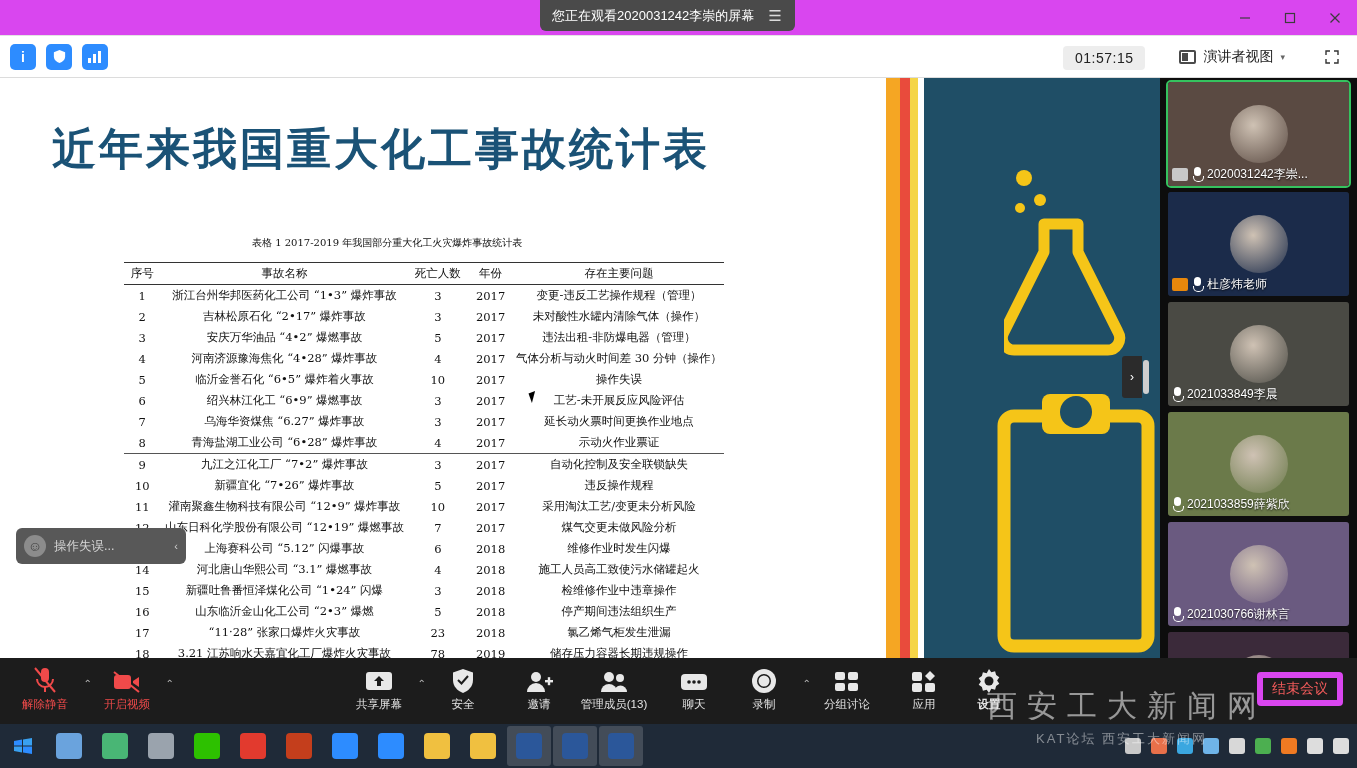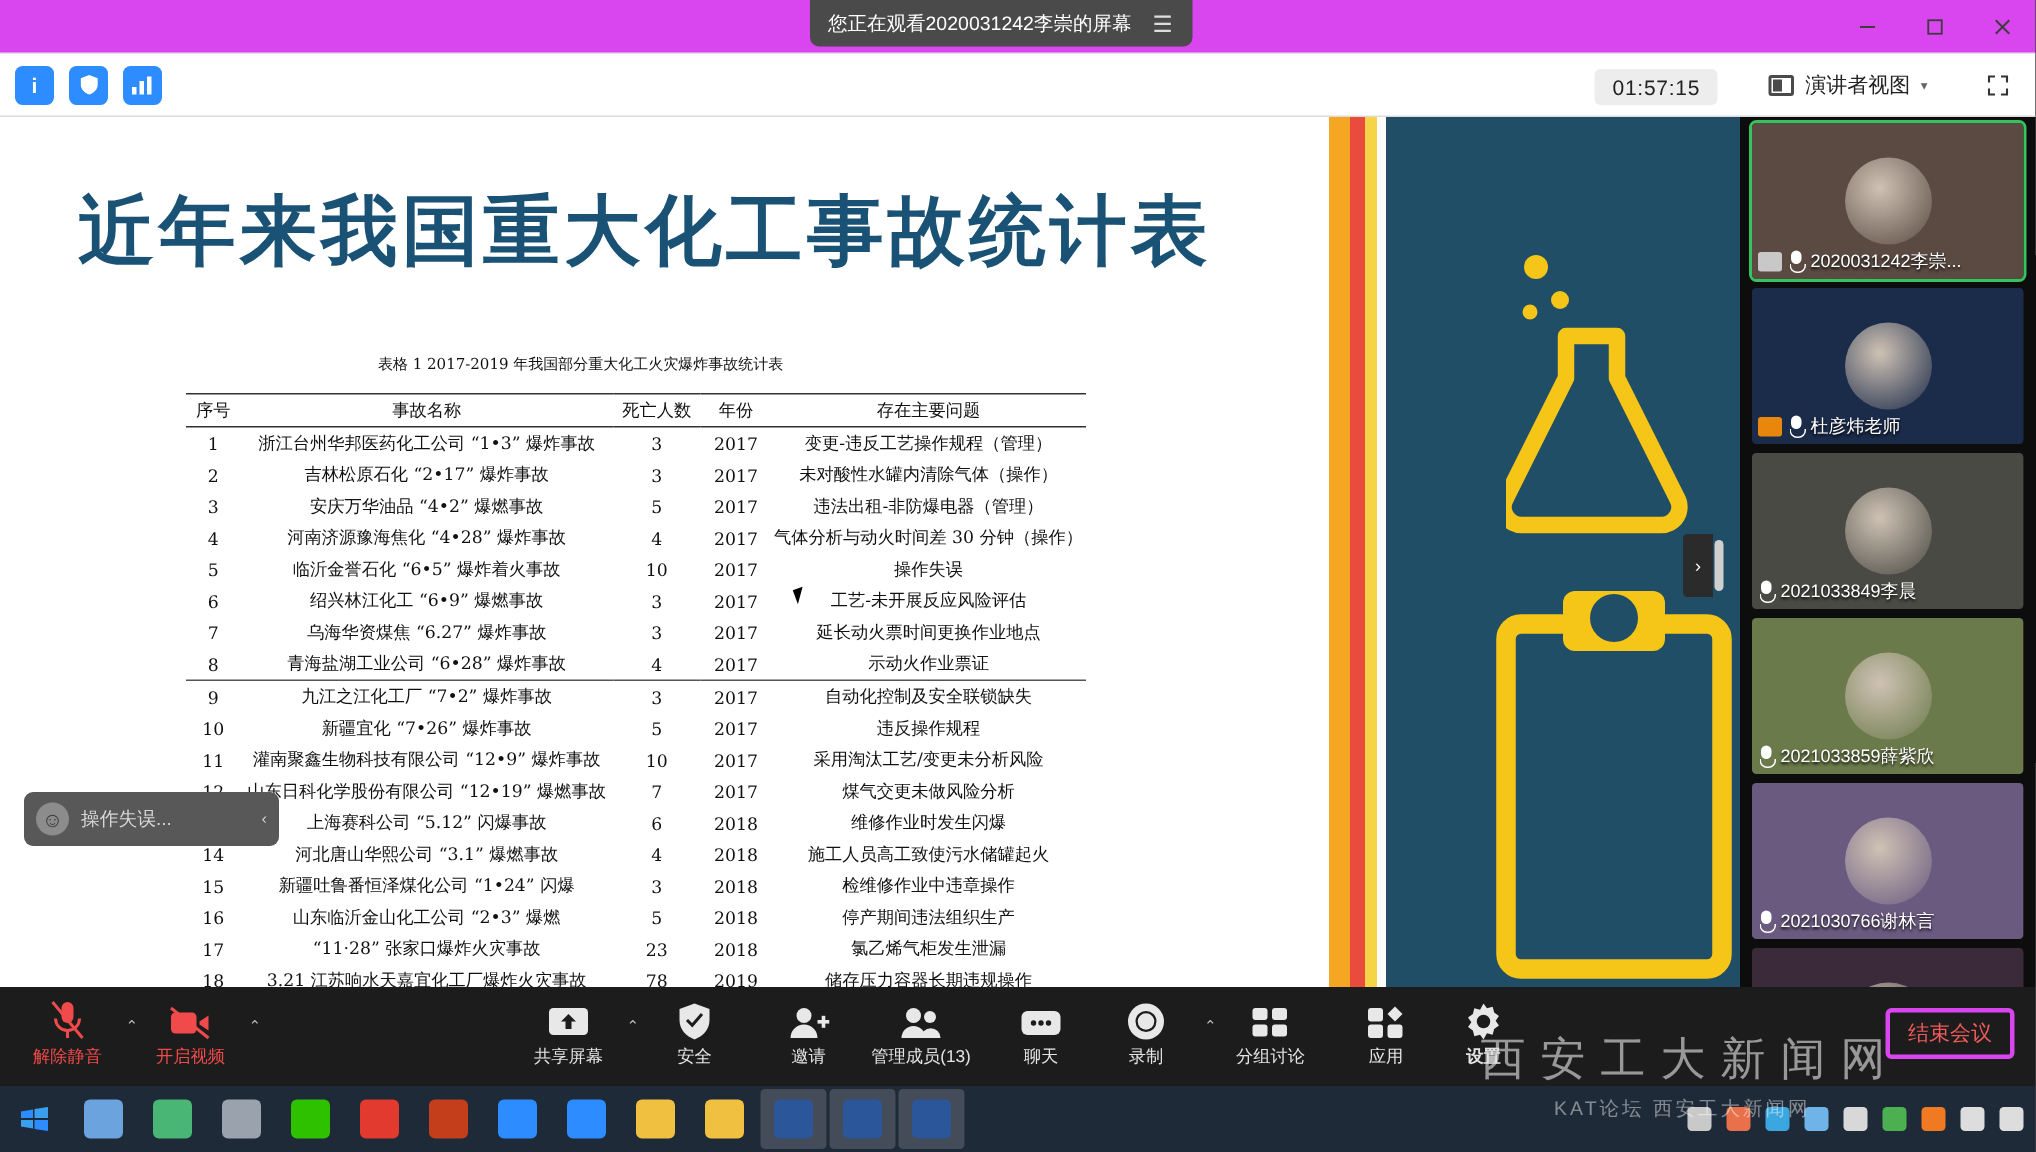--- a/index.html
+++ b/index.html
@@ -71,21 +71,21 @@
   }
 
   
   .stage {
     position: absolute; left: 0; top: 78px; width: 1160px; height: 580px;
     background: #ffffff; overflow: hidden;
   }
   .slide-title {
     position: absolute; left: 52px; top: 42px;
     font-family: "DejaVu Sans", sans-serif;
-    font-size: 51px; color: #1a5276; font-weight: 700; letter-spacing: 3px;
+    font-size: 44px; color: #1a5276; font-weight: 700; letter-spacing: 3px;
   }
   .table-caption {
     position: absolute; left: 252px; top: 158px; font-size: 10px; color: #111;
     font-family: "DejaVu Serif", serif;
   }
   .doc-table {
     position: absolute; left: 124px; top: 184px; width: 600px;
     border-collapse: collapse; font-size: 11.5px; color: #111;
     font-family: "DejaVu Serif", serif;
   }
@@ -178,21 +178,21 @@
   .ctrl {
     position: absolute; top: 6px; text-align: center; width: 78px;
     font-size: 11.5px; color: #e4e4e4;
   }
   .ctrl .glyph { height: 30px; display: flex; align-items: flex-end; justify-content: center; }
   .ctrl .lbl { margin-top: 3px; white-space: nowrap; }
   .ctrl .chev { position: absolute; right: -8px; top: 14px; font-size: 10px; color: #bdbdbd; }
   .red-text { color: #f04a4a; }
   .end-btn {
     position: absolute; right: 14px; top: 14px; width: 86px; height: 34px;
-    border: 3px solid #d946ef; color: #f05a5a; border-radius: 4px; background: transparent;
+    border: 6px solid #d946ef; color: #f05a5a; border-radius: 4px; background: transparent;
     font-size: 14px; display: flex; align-items: center; justify-content: center;
   }
   .watermark {
     position: absolute; right: 90px; top: 28px; font-size: 30px; color: rgba(255,255,255,.55);
     letter-spacing: 10px; font-family: "DejaVu Sans", sans-serif;
   }
 
   
   .taskbar {
     position: absolute; left: 0; top: 724px; width: 1357px; height: 44px;

